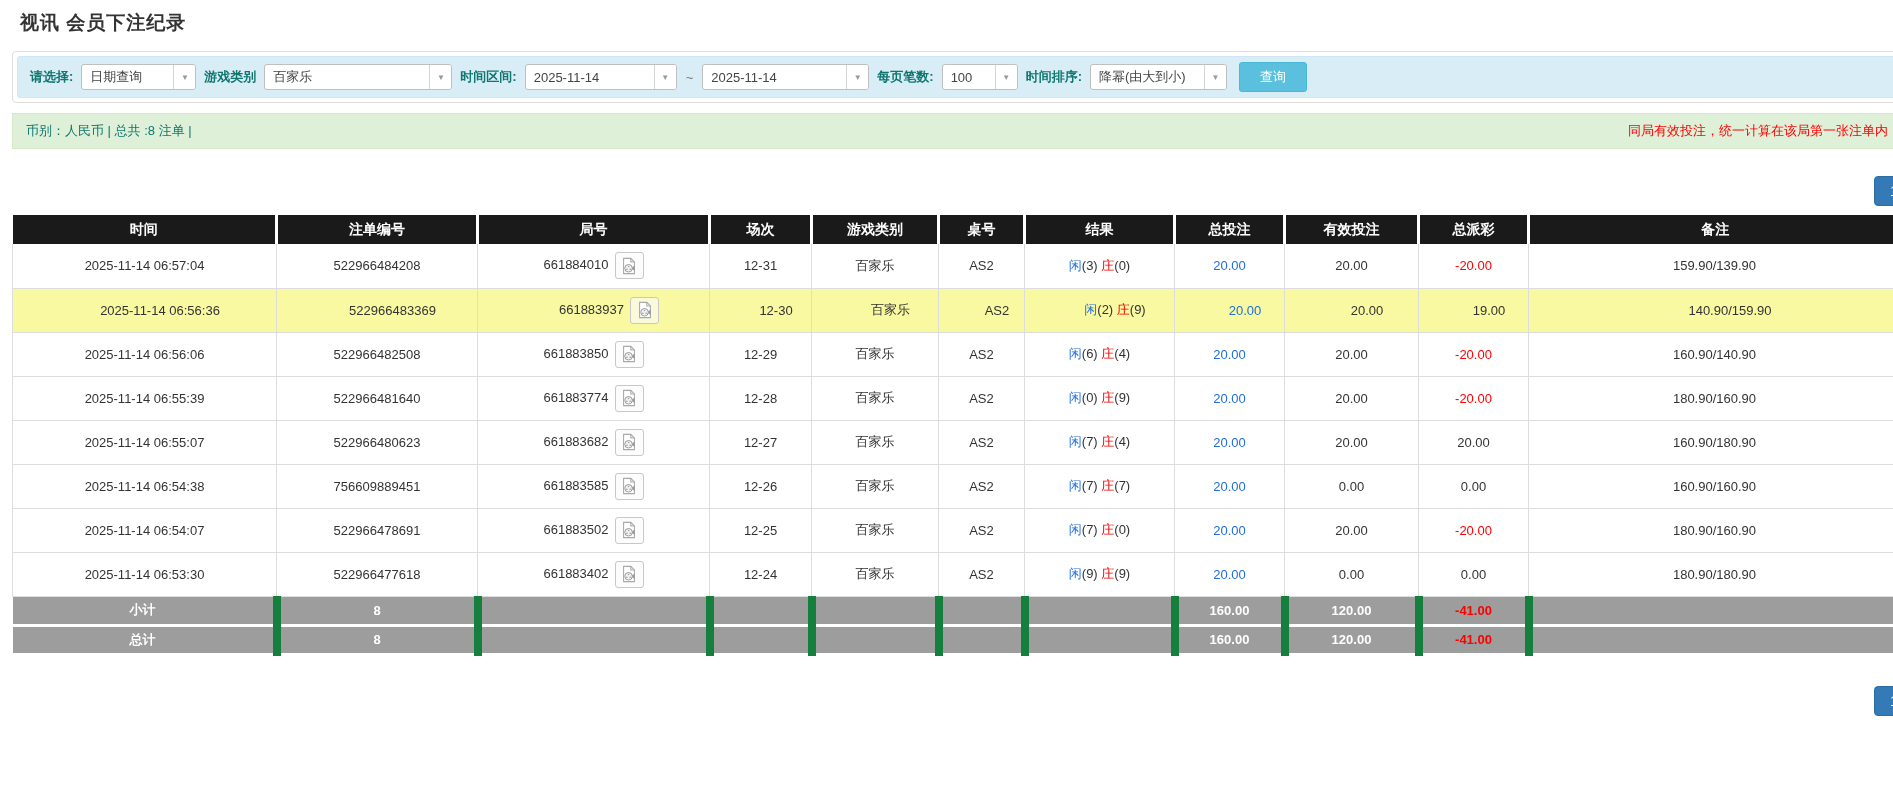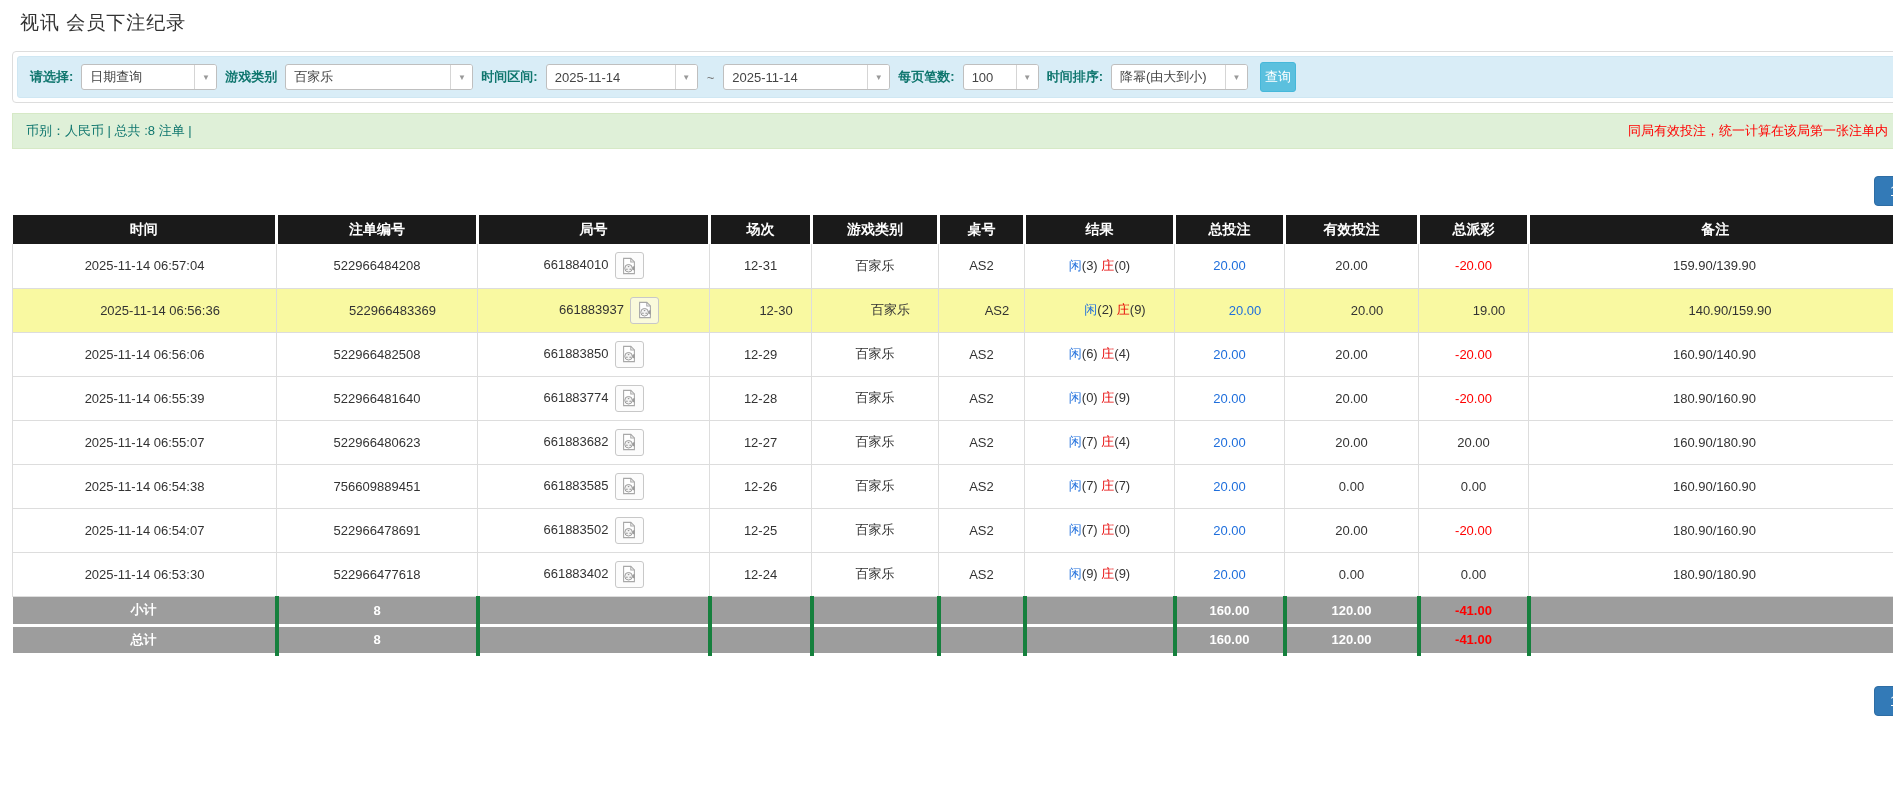--- a/index.html
+++ b/index.html
@@ -4,21 +4,21 @@
 <style>
   * { margin:0; padding:0; box-sizing:border-box; }
   html,body { background:#fff; }
   body {
     width:1893px; height:786px; position:relative; overflow:hidden;
     font-family:"Liberation Sans","DejaVu Sans",sans-serif; color:#333;
   }
   
   .page-title {
     position:absolute; top:10px; left:20px;
-    font-size:19px; font-weight:400; color:#333; letter-spacing:1px;
+    font-size:19px; font-weight:700; color:#333; letter-spacing:1px;
   }
   
   .filter-panel {
     position:absolute; top:51px; left:12px; width:1898px;
     border:1px solid #ddd; border-radius:4px; padding:4px; background:#fff;
   }
   .filter-bar {
     background:#d9edf7; border:1px solid #cfe7f3; border-radius:3px;
     height:42px; display:flex; align-items:center; padding:0 12px; gap:8px;
   }
@@ -27,24 +27,24 @@
   .select {
     display:flex; align-items:center; height:26px; background:#fff;
     border:1px solid #bfbfbf; border-radius:3px; overflow:hidden; cursor:default;
   }
   .select .val { flex:1; font-size:13px; color:#444; padding:0 8px; white-space:nowrap; overflow:hidden; }
   .select .arrow {
     width:22px; align-self:stretch; border-left:1px solid #d5d5d5;
     display:flex; align-items:center; justify-content:center;
     color:#999; font-size:8px; background:#fff;
   }
-  .w115{width:136px}.w188{width:188px}.w152{width:152px}.w167{width:167px}.w92{width:76px}.w165{width:137px}
+  .w115{width:115px}.w188{width:188px}.w152{width:152px}.w167{width:167px}.w92{width:76px}.w165{width:137px}
   .btn-query {
     background:#5bc0de; color:#fff; border:1px solid #46b8da; border-radius:3px;
-    font-size:13px; padding:5px 4px; cursor:pointer; margin-left:4px;
+    font-size:13px; padding:5px 20px; cursor:pointer; margin-left:4px;
   }
   
   .summary-bar {
     position:absolute; top:113px; left:12px; width:1885px; height:36px;
     background:#dff0d8; border:1px solid #d6e9c6;
     display:flex; align-items:center; justify-content:space-between;
     padding:0 8px 0 13px;
   }
   .summary-left { font-size:13px; color:#0f766e; }
   .summary-note { font-size:13px; color:#ff0000; white-space:nowrap;font-family:Liberation Serif, serif; }
@@ -76,21 +76,21 @@
   .res-p { color:#1e6edc; }
   .res-b { color:#e60000; }
   .neg { color:#ff0000 !important; }
   .replay-btn {
     display:inline-flex; align-items:center; justify-content:center;
     width:29px; height:27px; margin-left:6px; vertical-align:middle;
     background:rgba(250,250,250,0.65); border:1px solid #c8c8c8; border-radius:3px; cursor:pointer;
   }
   tr.total-row td {
     background:#9d9d9d; color:#fff; font-weight:bold; font-size:13px; height:29px;
-    border-right:4px solid #15803d; border-bottom:3px solid #fff; border-left:none;
+    border-right:8px solid #15803d; border-bottom:3px solid #fff; border-left:none;
   }
   tr.total-row td:last-child { border-right:none; }
 </style>
 </head>
 <body>
 
 <h1 class="page-title">视讯 会员下注纪录</h1>
 
 <div class="filter-panel">
   <div class="filter-bar">

